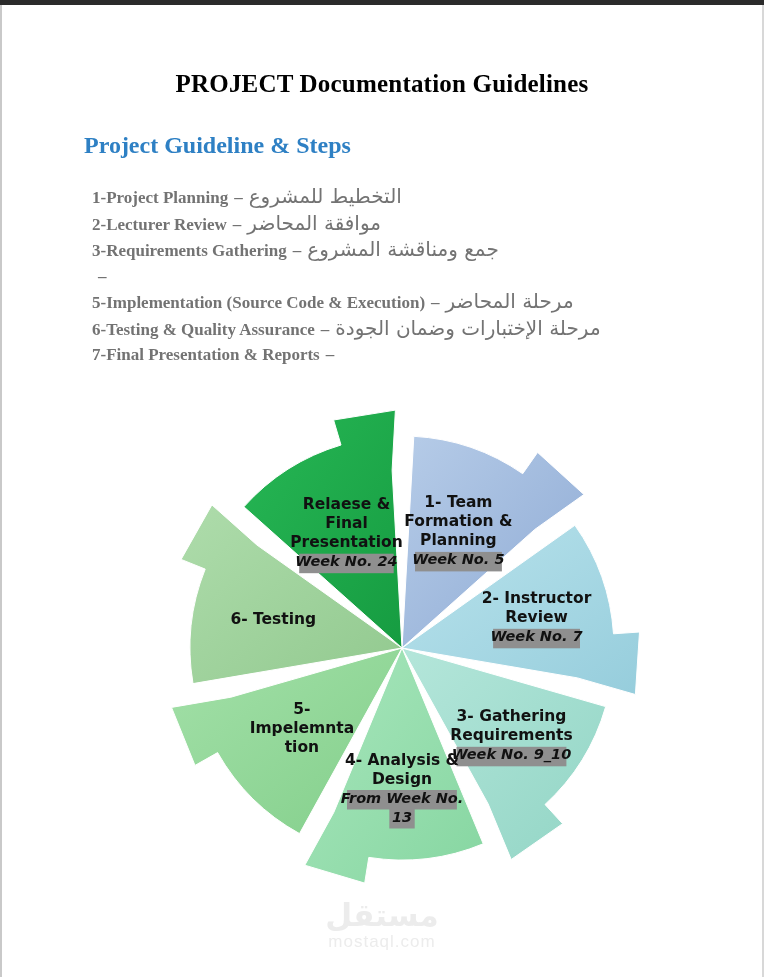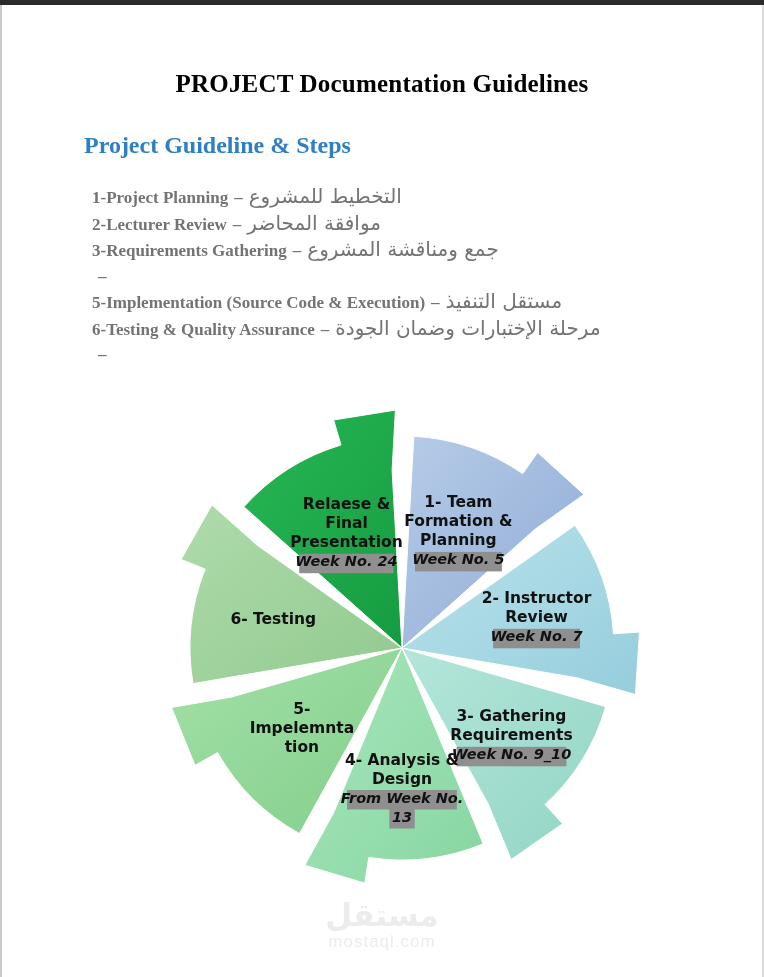--- a/index.html
+++ b/index.html
@@ -157,28 +157,29 @@
       <span class="step-en">3-Requirements Gathering</span>
       <span class="step-dash">–</span>
       <span class="step-ar">جمع ومناقشة المشروع</span>
     </div>
     <div class="step-line">
       <span class="step-dash">–</span>
     </div>
     <div class="step-line">
       <span class="step-en">5-Implementation (Source Code &amp; Execution)</span>
       <span class="step-dash">–</span>
-      <span class="step-ar">مستقل التنفيذ</span>
+      <span class="step-ar">مرحلة المحاضر</span>
     </div>
     <div class="step-line">
       <span class="step-en">6-Testing &amp; Quality Assurance</span>
       <span class="step-dash">–</span>
       <span class="step-ar">مرحلة الإختبارات وضمان الجودة</span>
     </div>
     <div class="step-line">
+      <span class="step-en">7-Final Presentation &amp; Reports</span>
       <span class="step-dash">–</span>
     </div>
   </div>
 
   <div id="diagram">
     <svg id="cycle-svg" width="540" height="512" viewBox="0 0 540 512">
       <defs>
         <linearGradient id="g1" x1="0" y1="0" x2="1" y2="1">
           <stop offset="0%" stop-color="#b6cce8"></stop>
             <stop offset="100%" stop-color="#8eaad4"></stop>

